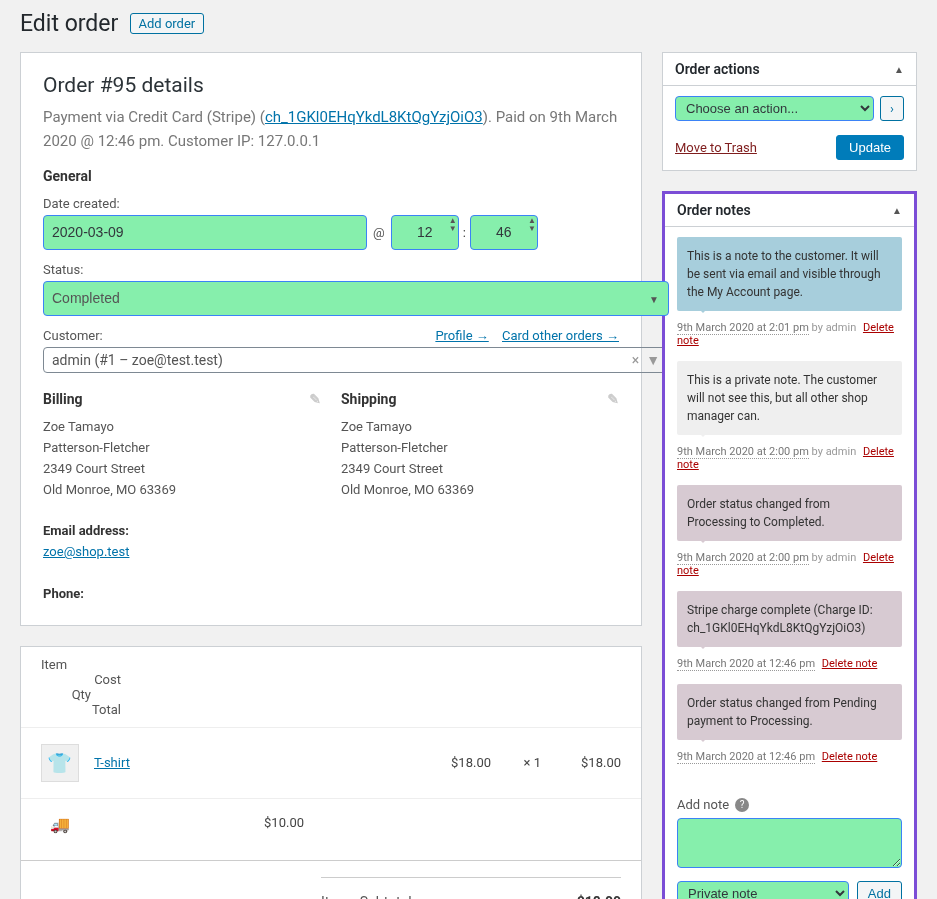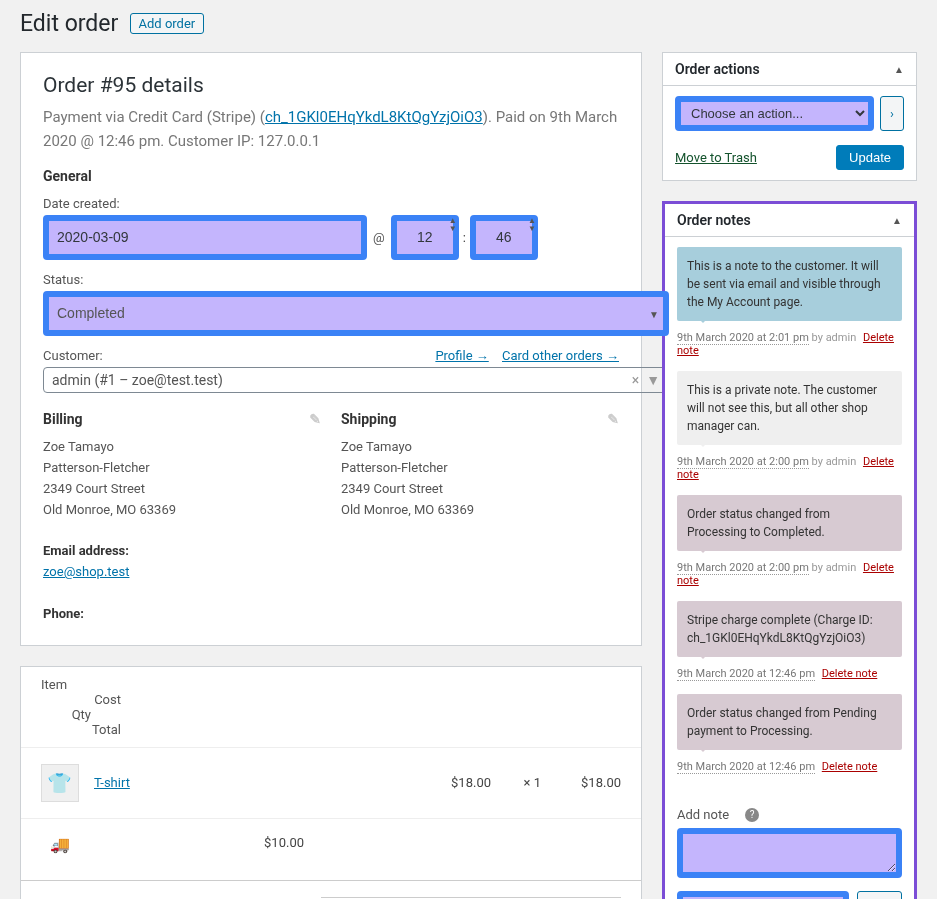--- a/index.html
+++ b/index.html
@@ -13,21 +13,21 @@
 .postbox { background: #fff; border: 1px solid #ccd0d4; margin-bottom: 20px; }
 .postbox-header { padding: 8px 12px; font-size: 14px; font-weight: 600; color: #23282d; border-bottom: 1px solid #ccd0d4; display: flex; justify-content: space-between; align-items: center;}
 .order-data { padding: 20px 22px; }
 .order-data h2 { font-size: 21px; font-weight: 400; color: #2c3338; margin-bottom: 8px; }
 .order-meta { color: #777; font-size: 15px; line-height: 1.6; margin-bottom: 15px;}
 .order-meta a { color: #0073aa; text-decoration: underline; }
 .section-title { font-weight: bold; color: #333; font-size: 14px; margin-bottom: 12px; }
 .form-row { margin-bottom: 12px; }
 .form-row label { display: block; color: #555; font-size: 13px; margin-bottom: 4px; }
 .date-row { display: flex; align-items: center; }
-input[type=text], select, textarea { border: 6px solid #3b82f6; border-radius: 4px; padding: 4px 8px; font-size: 14px; color: #32373c; background: #c4b5fd; line-height: 1.8; }
+input[type=text], select, textarea { border: 1px solid #3b82f6; border-radius: 4px; padding: 4px 8px; font-size: 14px; color: #32373c; background: #86efac; line-height: 1.8; }
 .date-input { width: 324px; }
 .at { margin: 0 6px; color: #555;}
 .num-input { width: 68px; text-align: center;}
 .num-wrap{position:relative;display:inline-block;}
 .num-wrap .spin{position:absolute;right:2px;top:2px;font-size:8px;color:#555;line-height:1;}
 .full-select { width: 100%; appearance: none; padding-right: 25px; color:#555;}
 .select-wrap { position: relative; width: 626px; }
 .select-wrap .tri { position: absolute; right: 10px; top: 50%; transform: translateY(-50%); font-size: 10px; color: #555; pointer-events:none;}
 .customer-row label { display: flex; justify-content: space-between; }
 .customer-links a { color: #0073aa; text-decoration: underline; margin-left: 10px; font-size: 13px;}
@@ -54,38 +54,38 @@
 .totals{padding:16px 20px;border-top:1px solid #ccc;margin-top:10px;}
 .totals-inner{margin-left:auto;width:300px;border-top:1px solid #ccc;padding-top:12px;}
 .total-row{display:flex;justify-content:space-between;padding:4px 0;font-size:14px;}
 .total-row .lbl{color:#555;}
 .total-row .val{font-weight:bold;color:#333;}
 .side-inner{padding:10px 12px;}
 .action-select{width:100%;padding:3px 6px;font-size:13px;}
 .action-row{display:flex;gap:6px;}
 .go-btn{border:1px solid #0071a1;background:#f3f5f6;border-radius:3px;width:28px;color:#0071a1;display:flex;align-items:center;justify-content:center;cursor:pointer;}
 .trash-row{display:flex;justify-content:space-between;align-items:center;margin-top:14px;}
-.trash{color:#14532d;text-decoration:underline;font-size:13px;}
+.trash{color:#7f1d1d;text-decoration:underline;font-size:13px;}
 .btn-primary{background:#007cba;color:#fff;border:1px solid #007cba;border-radius:3px;padding:4px 12px;font-size:13px;cursor:pointer;}
 .notes-box{border:3px solid #7b4dd6;}
 .notes-list{padding:10px 12px;}
 .note{margin-bottom:14px;}
 .note-content{padding:10px;font-size:12px;line-height:1.5;color:#333;border-radius:2px;position:relative;}
 .note-content::after{content:'';position:absolute;bottom:-8px;left:20px;border:6px solid transparent;border-top-color:inherit;}
 .note-customer{background:#a7cedc;}
 .note-customer::after{border-top-color:#a7cedc;}
 .note-private{background:#efefef;}
 .note-private::after{border-top-color:#efefef;}
 .note-system{background:#d7cad2;}
 .note-system::after{border-top-color:#d7cad2;}
 .note-meta{font-size:11px;color:#999;margin-top:10px;}
 .note-meta .ts{color:#777;border-bottom:1px dotted #999;}
 .note-meta .del{color:#a00;text-decoration:underline;margin-left:4px;}
 .add-note-area{padding:10px 12px;}
-.add-note-lbl{color:#555;font-size:13px;margin-bottom:6px;display:flex;align-items:center;gap:16px;}
+.add-note-lbl{color:#555;font-size:13px;margin-bottom:6px;display:flex;align-items:center;gap:6px;}
 .help{display:inline-block;width:14px;height:14px;border-radius:50%;background:#888;color:#fff;font-size:10px;text-align:center;line-height:14px;}
 .note-textarea{width:100%;height:50px;resize:vertical;font-size:13px;}
 .note-type-row{display:flex;gap:8px;margin-top:10px;}
 .note-type{flex:1;padding:3px 6px;font-size:13px;}
 .btn-secondary{border:1px solid #0071a1;color:#0071a1;background:#f3f5f6;border-radius:3px;padding:3px 10px;font-size:13px;cursor:pointer;}
 .toggle{font-size:10px;color:#555;}
 </style>
 </head>
 <body>
 

